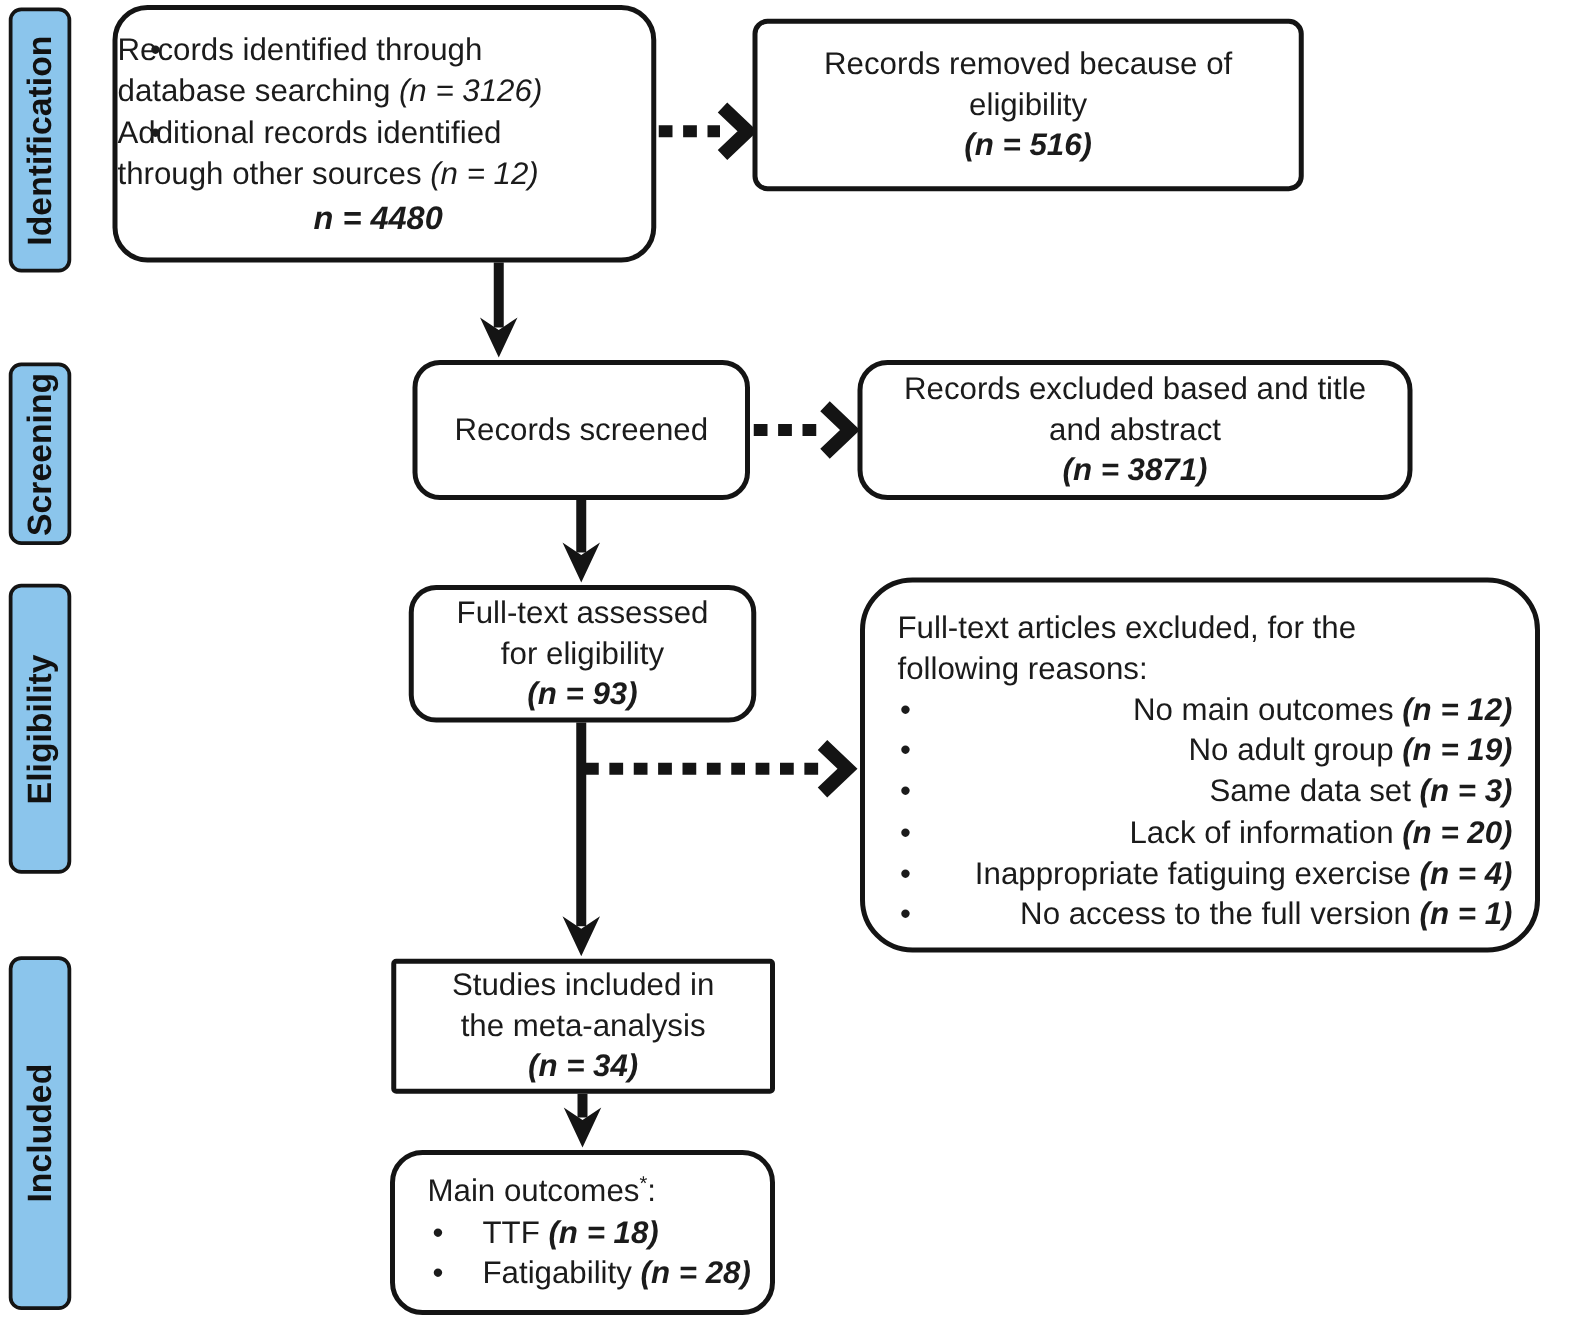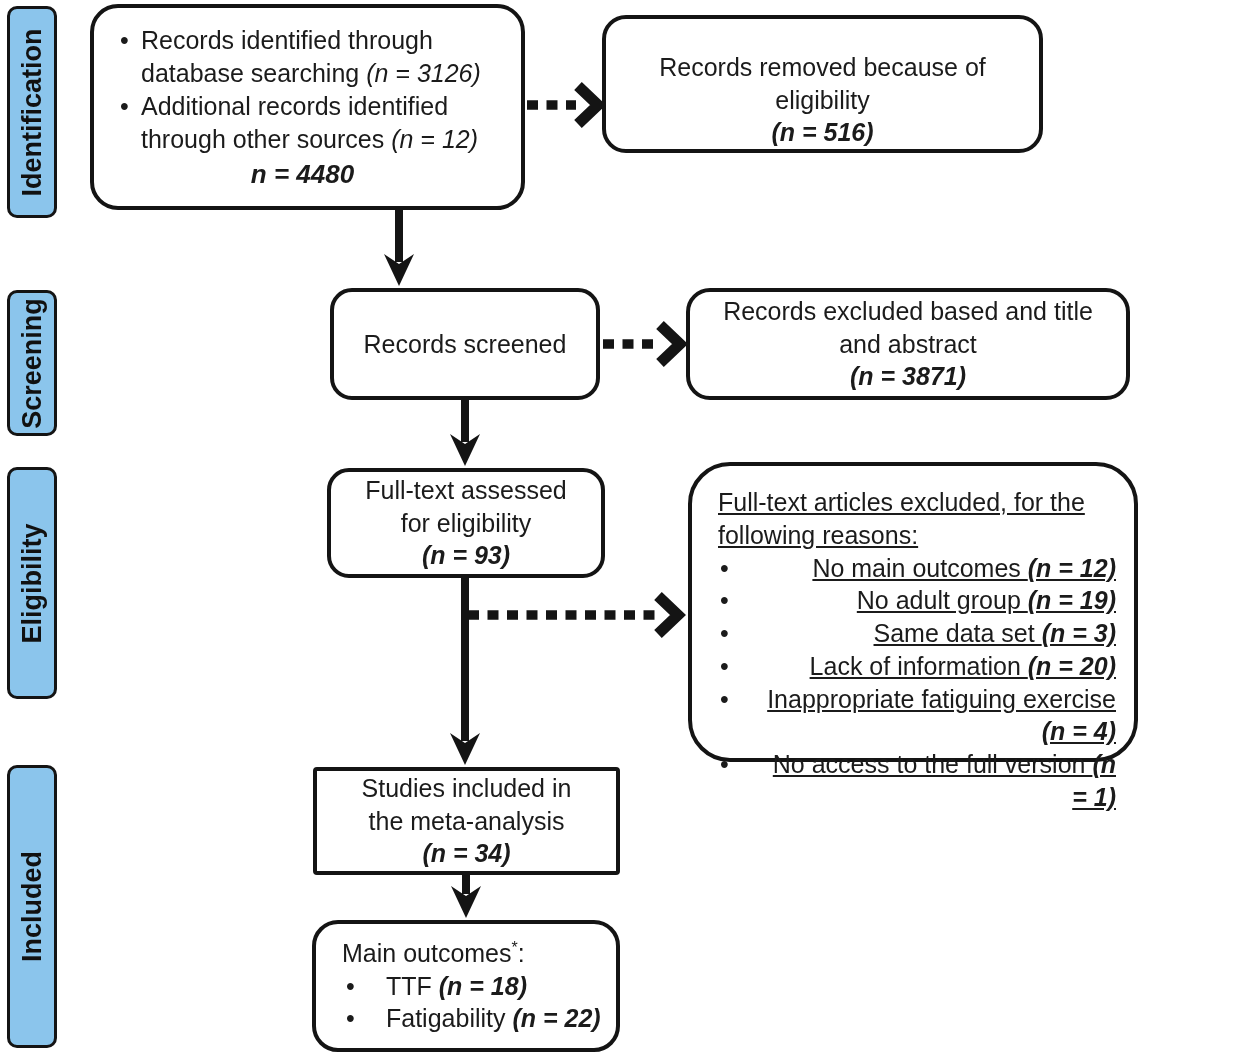--- a/index.html
+++ b/index.html
@@ -46,25 +46,25 @@
     justify-content: center;
     font-size: 25px;
     line-height: 1.31;
   }
   .center { text-align: center; }
   .it  { font-style: italic; }
   .bi  { font-style: italic; font-weight: 700; }
   
   #box-identification { border-radius: 28px; padding: 6px 10px 4px 0; }
   #box-identification ul { margin: 0; padding: 0; list-style: none; }
-  #box-identification li { position: relative; padding-left: 47px; text-align: left; }
+  #box-identification li { position: relative; text-align: left; }
   #box-identification li::before { content: "\2022"; position: absolute; left: 26px; }
   #box-identification .total { text-align: center; font-weight: 700; font-style: italic; font-size: 26px; margin-top: 2px; }
   
-  #box-duplicates { border-radius: 24px; justify-content: flex-end; }
+  #box-duplicates { border-radius: 12px; }
   #box-screened { border-radius: 22px; }
   #box-excluded-title { border-radius: 24px; }
   #box-fulltext { border-radius: 22px; }
   #box-included { border-radius: 4px; }
   
   #box-reasons { border-radius: 42px; padding: 20px 18px 16px 26px; justify-content: flex-start; text-align: left; }
   #box-reasons ul { margin: 0; padding: 0; list-style: none; text-align: right; }
   #box-reasons li { position: relative; padding-left: 36px; }
   #box-reasons li::before { content: "\2022"; position: absolute; left: 2px; }
   
@@ -170,21 +170,21 @@
     <div>and abstract</div>
     <div class="bi">(n = 3871)</div>
   </div>
 
   <div class="node center" id="box-fulltext" style="left:327px;top:468px;width:278px;height:110px;">
     <div>Full-text assessed</div>
     <div>for eligibility</div>
     <div class="bi">(n = 93)</div>
   </div>
 
-  <div class="node" id="box-reasons" style="left:688px;top:462px;width:450px;height:300px;text-decoration:underline;">
+  <div class="node" id="box-reasons" style="left:688px;top:462px;width:544px;height:300px;">
     <div>
       <span>Full-text articles excluded, for the</span><br>
       <span>following reasons:</span>
     </div>
     <ul>
       <li><span>No main outcomes </span><span class="bi">(n = 12)</span></li>
       <li><span>No adult group </span><span class="bi">(n = 19)</span></li>
       <li><span>Same data set </span><span class="bi">(n = 3)</span></li>
       <li><span>Lack of information </span><span class="bi">(n = 20)</span></li>
       <li><span>Inappropriate fatiguing exercise </span><span class="bi">(n = 4)</span></li>
@@ -197,17 +197,17 @@
     <div>the meta-analysis</div>
     <div class="bi">(n = 34)</div>
   </div>
 
   <div class="node" id="box-outcomes" style="left:312px;top:920px;width:308px;height:132px;">
     <div>
       <span>Main outcomes</span><span class="sup">*</span><span>:</span>
     </div>
     <ul>
       <li><span>TTF </span><span class="bi">(n = 18)</span></li>
-      <li><span>Fatigability </span><span class="bi">(n = 22)</span></li>
+      <li><span>Fatigability </span><span class="bi">(n = 28)</span></li>
     </ul>
   </div>
 
 </div>
 
 </body></html>

